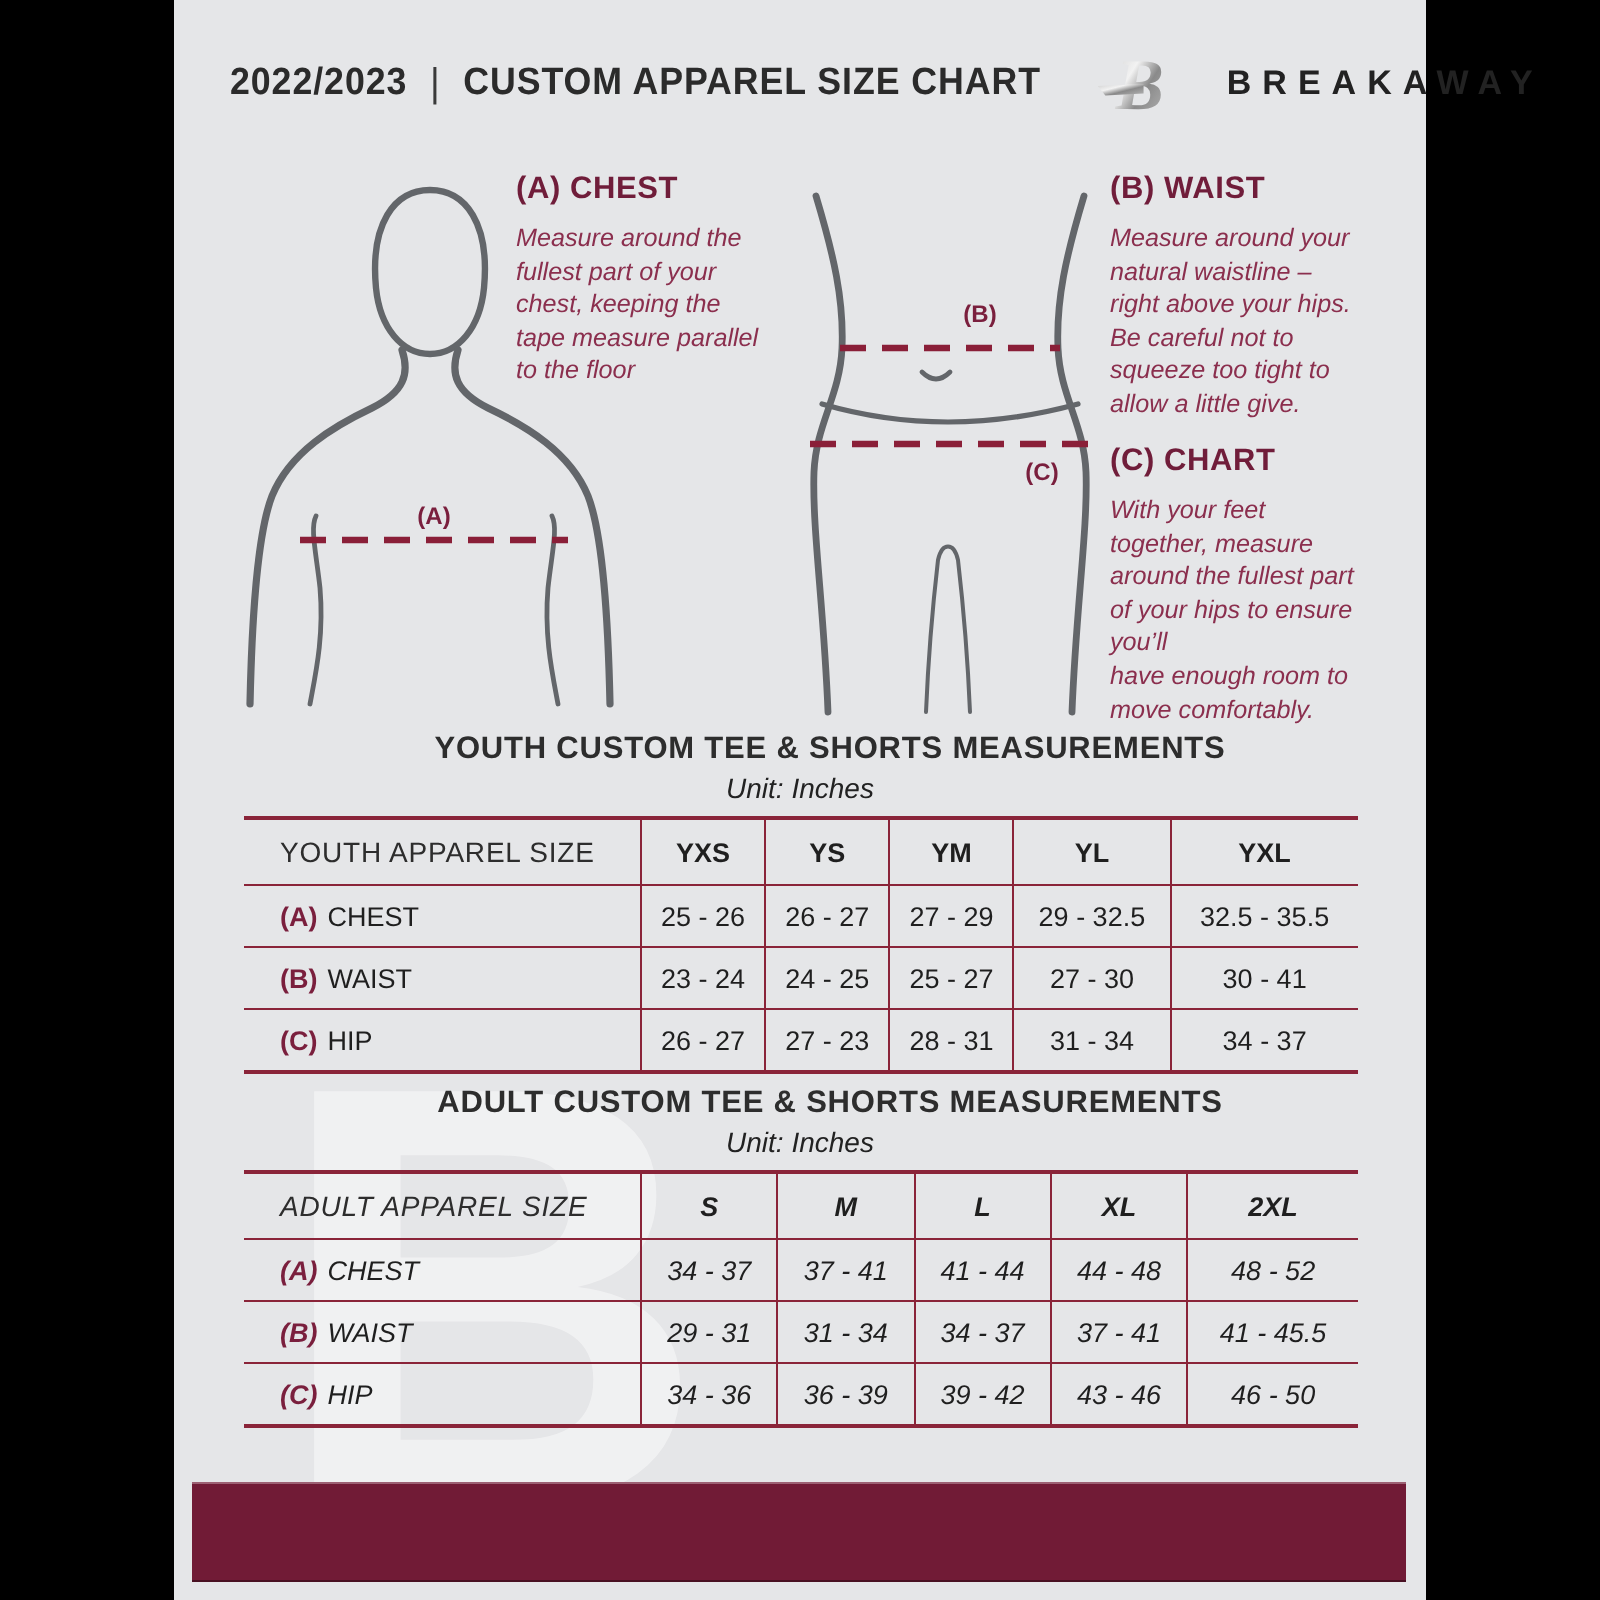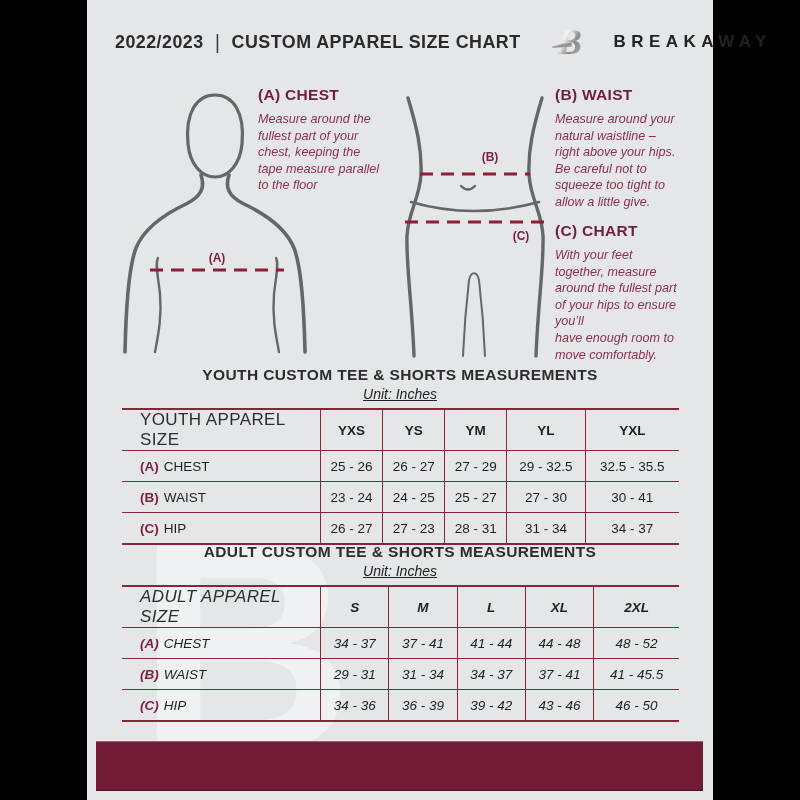--- a/index.html
+++ b/index.html
@@ -40,38 +40,38 @@
   #guide-hips{left:468px;top:222px;width:165px;}
   .fig{position:absolute;}
   #fig-torso{left:35px;top:86px;}
   #fig-waist{left:306px;top:94px;}
   .fig-label{font-weight:800;font-size:12px;fill:#7a1f3d;font-family:"Liberation Sans",sans-serif;}
   .body-line{fill:none;stroke:#63666a;stroke-linecap:round;}
   .dash-line{fill:none;stroke:#8a1f38;stroke-width:3.2;stroke-dasharray:13 8;}
   
   .tbl-title{
     position:absolute;left:0;width:626px;text-align:center;
-    font-weight:700;font-size:15.5px;color:#2d2d2d;letter-spacing:.4px;
+    font-weight:700;font-size:15.5px;color:#2d2d2d;letter-spacing:.4px;padding-left:15px;
   }
   .tbl-unit{
     position:absolute;left:0;width:626px;text-align:center;
-    font-style:italic;font-size:14px;color:#222;text-decoration:underline;
+    font-style:italic;font-size:14px;color:#222;
   }
   table.size-table{
     position:absolute;left:35px;width:557px;border-collapse:collapse;
     border-top:2.5px solid #8A2439;border-bottom:2.5px solid #8A2439;
   }
   table.size-table th,table.size-table td{
     border-top:1.5px solid #8A2439;height:30px;padding:0;
     font-size:13.5px;color:#1f1f1f;text-align:center;vertical-align:middle;
   }
   table.size-table th{font-weight:700;height:32px;}
   table.size-table th+th,table.size-table td+td{border-left:1.8px solid #8A2439;}
   table.size-table .col-label{width:180px;text-align:left;padding-left:18px;font-weight:400;}
-  table.size-table th.col-label{font-weight:400;font-size:17px;color:#2d2d2d;letter-spacing:.4px;}
+  table.size-table th.col-label{font-weight:400;font-size:14px;color:#2d2d2d;letter-spacing:.4px;}
   .row-prefix{font-weight:800;color:#7a1f3d;margin-right:5px;}
   #youth-title{top:366px;} #youth-unit{top:386px;}
   #youth-table{top:408px;}
   #adult-title{top:543px;text-align:center;} #adult-unit{top:563px;}
   #adult-table{top:585px;font-style:italic;}
   
   .watermark{
     position:absolute;left:50px;top:498px;
     font-size:300px;font-weight:700;line-height:1;color:#ffffff;opacity:.45;
     pointer-events:none;z-index:0;

